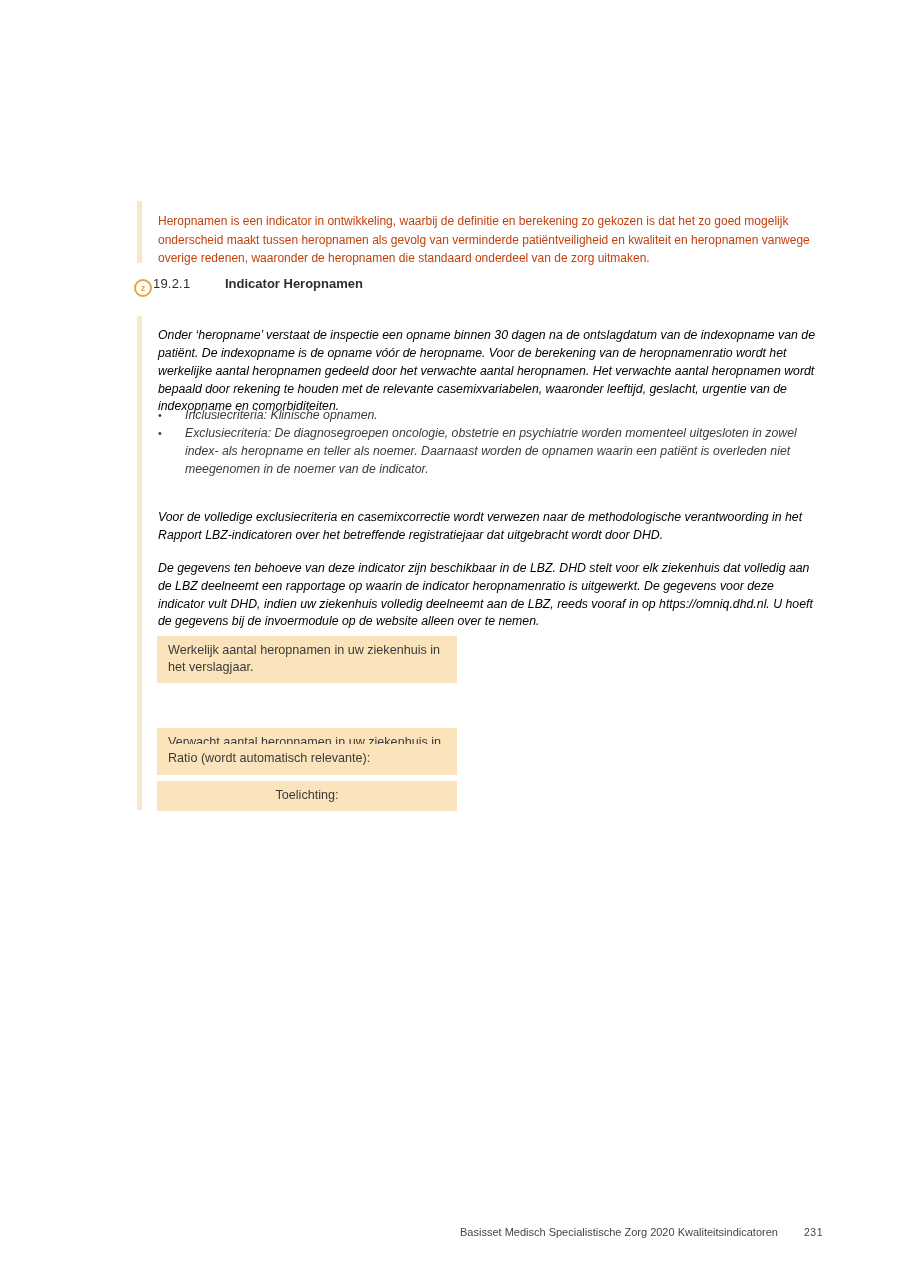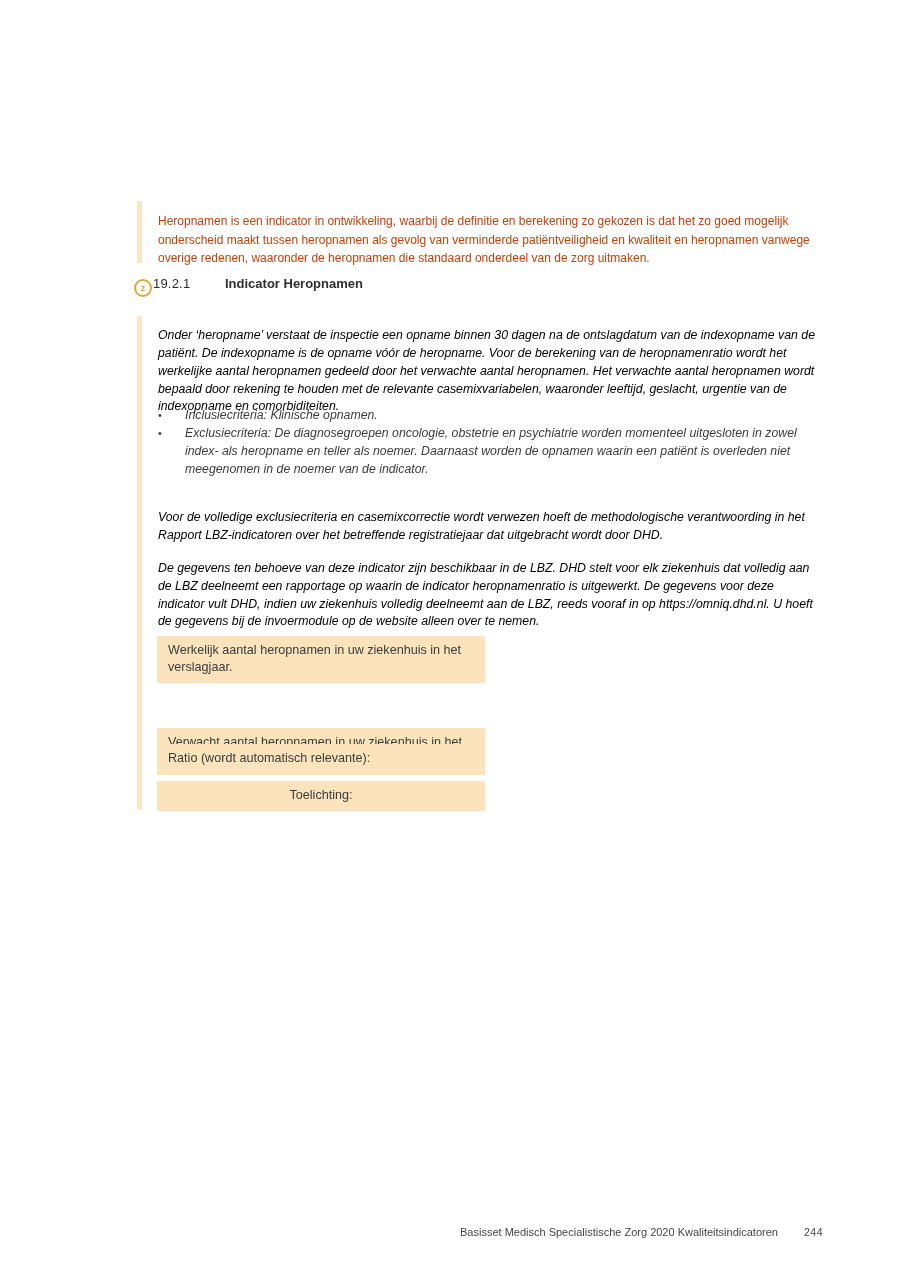--- a/index.html
+++ b/index.html
@@ -103,21 +103,21 @@
   .bullet-list .marker {
     flex: 0 0 27px;
     font-style: normal;
     font-size: 11px;
   }
   .bullet-list .btext { flex: 1; }
 
   .field-box {
     position: absolute;
     left: 157px;
-    width: 328px;
+    width: 300px;
     box-sizing: border-box;
     background: #fbe4bb;
     padding: 6px 11px 7px 11px;
     font-size: 12.6px;
     line-height: 16.8px;
     color: #3a3a3a;
   }
   .field-1 { top: 636px; min-height: 47px; }
   .field-2 { top: 728px; min-height: 47px; }
   .field-3 { top: 744px; min-height: 29px; }
@@ -165,25 +165,25 @@
     <li>
       <span class="marker">•</span>
       <span class="btext">Inclusiecriteria: Klinische opnamen.</span>
     </li>
     <li>
       <span class="marker">•</span>
       <span class="btext">Exclusiecriteria: De diagnosegroepen oncologie, obstetrie en psychiatrie worden momenteel uitgesloten in zowel index- als heropname en teller als noemer. Daarnaast worden de opnamen waarin een patiënt is overleden niet meegenomen in de noemer van de indicator.</span>
     </li>
   </ul>
 
-  <p class="ital-para excl-para">Voor de volledige exclusiecriteria en casemixcorrectie wordt verwezen hoeft de methodologische verantwoording in het Rapport LBZ-indicatoren over het betreffende registratiejaar dat uitgebracht wordt door DHD.</p>
+  <p class="ital-para excl-para">Voor de volledige exclusiecriteria en casemixcorrectie wordt verwezen naar de methodologische verantwoording in het Rapport LBZ-indicatoren over het betreffende registratiejaar dat uitgebracht wordt door DHD.</p>
 
   <p class="ital-para geg-para">De gegevens ten behoeve van deze indicator zijn beschikbaar in de LBZ. DHD stelt voor elk ziekenhuis dat volledig aan de LBZ deelneemt een rapportage op waarin de indicator heropnamenratio is uitgewerkt. De gegevens voor deze indicator vult DHD, indien uw ziekenhuis volledig deelneemt aan de LBZ, reeds vooraf in op https://omniq.dhd.nl. U hoeft de gegevens bij de invoermodule op de website alleen over te nemen.</p>
 
   <div class="field-box field-1">Werkelijk aantal heropnamen in uw ziekenhuis in het verslagjaar.</div>
   <div class="field-box field-2">Verwacht aantal heropnamen in uw ziekenhuis in het verslagjaar.</div>
   <div class="field-box field-3">Ratio (wordt automatisch relevante):</div>
   <div class="field-box field-4">Toelichting:</div>
 
   <span class="footer-title">Basisset Medisch Specialistische Zorg 2020 Kwaliteitsindicatoren</span>
-  <span class="footer-page">244</span>
+  <span class="footer-page">231</span>
 
 </div>
 
 </body></html>

